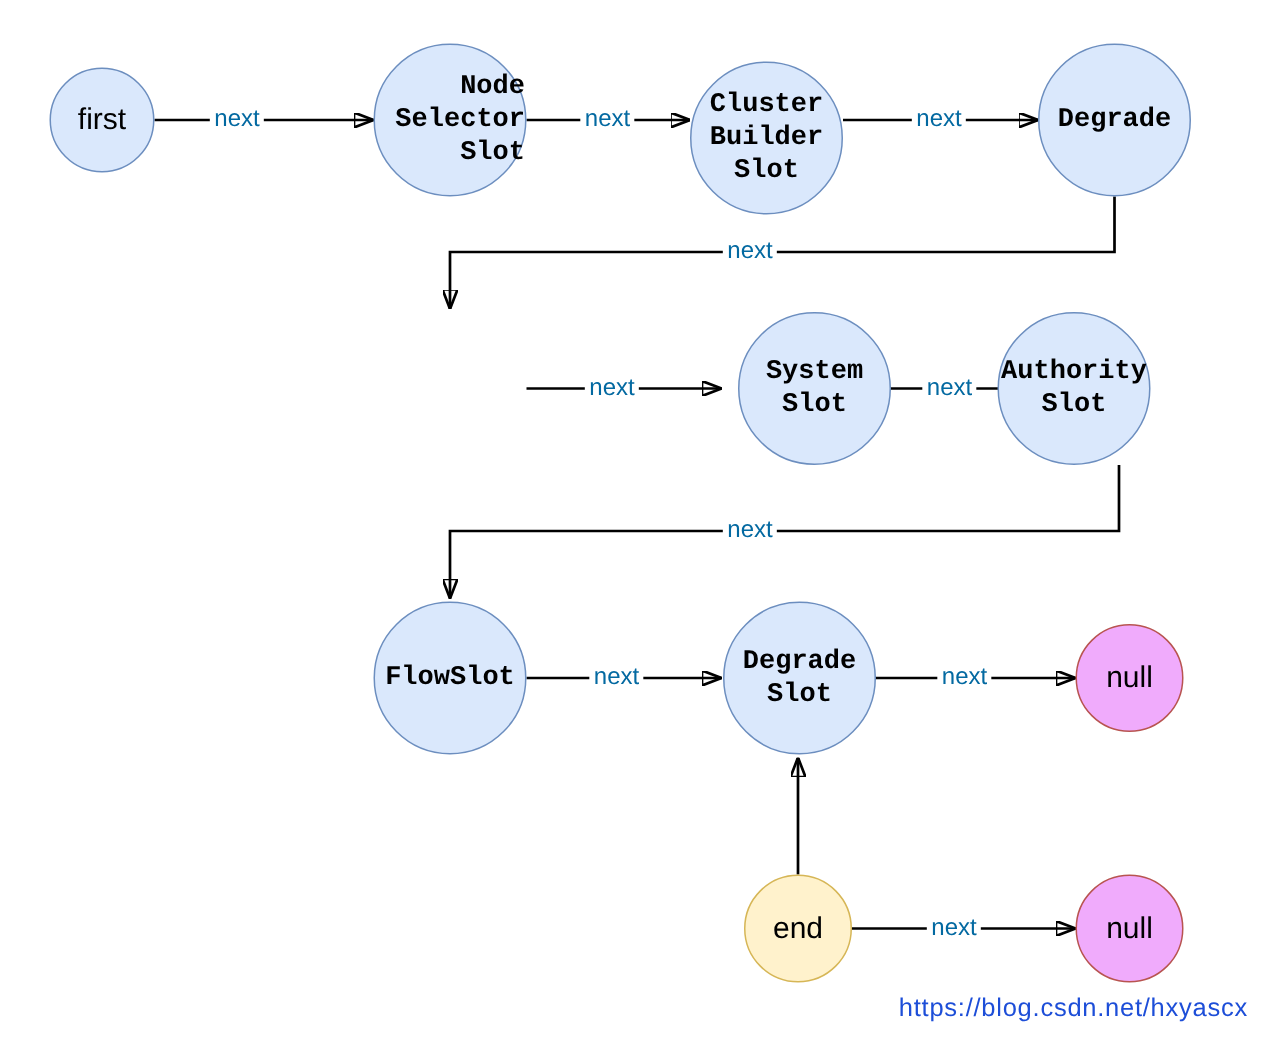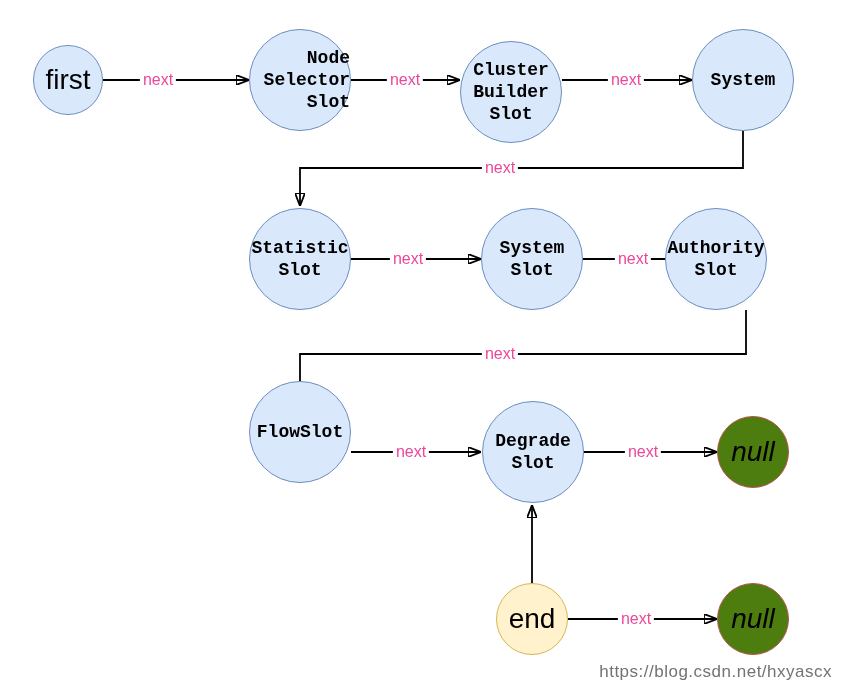--- a/index.html
+++ b/index.html
@@ -25,50 +25,50 @@
     position: absolute;
     box-sizing: border-box;
     border-radius: 50%;
     display: flex;
     align-items: center;
     justify-content: center;
     text-align: center;
     color: #000000;
   }
   .node.blue   { background: #dae8fc; border: 1.6px solid #6c8ebf; }
-  .node.red    { background: #4d7c0f; border: 1.6px solid #b85450; font-style: italic; }
+  .node.red    { background: #f0abfc; border: 1.6px solid #b85450; }
   .node.yellow { background: #fff2cc; border: 1.6px solid #d6b656; }
   .slot-label {
     font-family: "Liberation Mono", "DejaVu Sans Mono", monospace;
     font-weight: bold;
     font-size: 18px;
     line-height: 22px;
     width: 100px;
   }
   .big-label {
     font-family: "Liberation Sans", "DejaVu Sans", sans-serif;
-    font-size: 28px;
+    font-size: 20px;
     line-height: 28px;
   }
   .edge-label {
     position: absolute;
     transform: translate(-50%, -50%);
     background: #ffffff;
     padding: 0 3px;
     font-size: 16px;
     line-height: 18px;
-    color: #ec4899;
+    color: #0369a1;
     white-space: nowrap;
   }
   .watermark {
     position: absolute;
     top: 662px;
     right: 12px;
     font-size: 17px;
-    color: #737373;
+    color: #1d4ed8;
     letter-spacing: 0.5px;
   }
 </style>
 </head>
 <body>
 
 <div class="canvas">
 
   <svg class="edges-layer" width="844" height="696" viewBox="0 0 844 696" xmlns="http://www.w3.org/2000/svg">
     <defs>
@@ -103,32 +103,29 @@
   <div class="node blue" style="left:33px;  top:45px;  width:70px;  height:70px;">
     <span class="big-label">first</span>
   </div>
   <div class="node blue" style="left:249px; top:29px;  width:102px; height:102px;text-align:right;">
     <span class="slot-label">Node Selector Slot</span>
   </div>
   <div class="node blue" style="left:460px; top:41px;  width:102px; height:102px;">
     <span class="slot-label">Cluster Builder Slot</span>
   </div>
   <div class="node blue" style="left:692px; top:29px;  width:102px; height:102px;">
-    <span class="slot-label">System</span>
+    <span class="slot-label">Degrade</span>
   </div>
-  <div class="node blue" style="left:249px; top:208px; width:102px; height:102px;">
-    <span class="slot-label">Statistic Slot</span>
-  </div>
-  <div class="node blue" style="left:481px; top:208px; width:102px; height:102px;justify-content:center;">
+  <div class="node blue" style="left:492px; top:208px; width:102px; height:102px;justify-content:center;">
     <span class="slot-label">System Slot</span>
   </div>
   <div class="node blue" style="left:665px; top:208px; width:102px; height:102px;align-items:center;">
     <span class="slot-label">Authority Slot</span>
   </div>
-  <div class="node blue" style="left:249px; top:381px; width:102px; height:102px;">
+  <div class="node blue" style="left:249px; top:401px; width:102px; height:102px;">
     <span class="slot-label">FlowSlot</span>
   </div>
   <div class="node blue" style="left:482px; top:401px; width:102px; height:102px;justify-content:center;">
     <span class="slot-label">Degrade Slot</span>
   </div>
   <div class="node red" style="left:717px; top:416px; width:72px;  height:72px;">
     <span class="big-label">null</span>
   </div>
   <div class="node yellow" style="left:496px; top:583px; width:72px; height:72px;text-align:center;">
     <span class="big-label">end</span>

